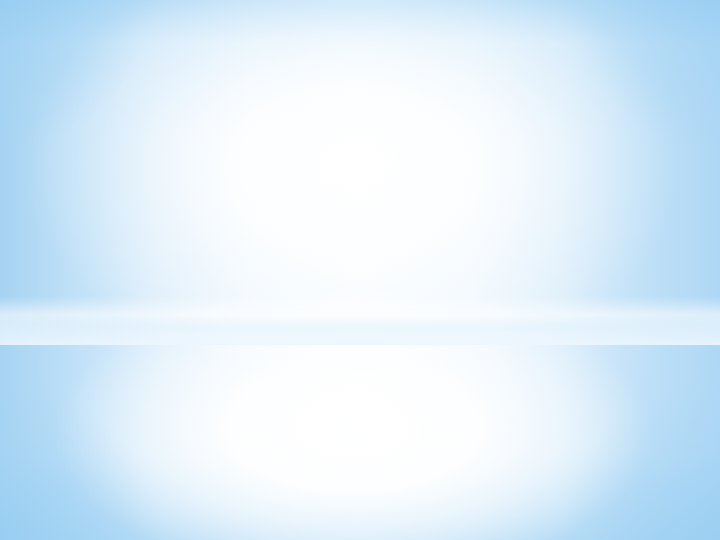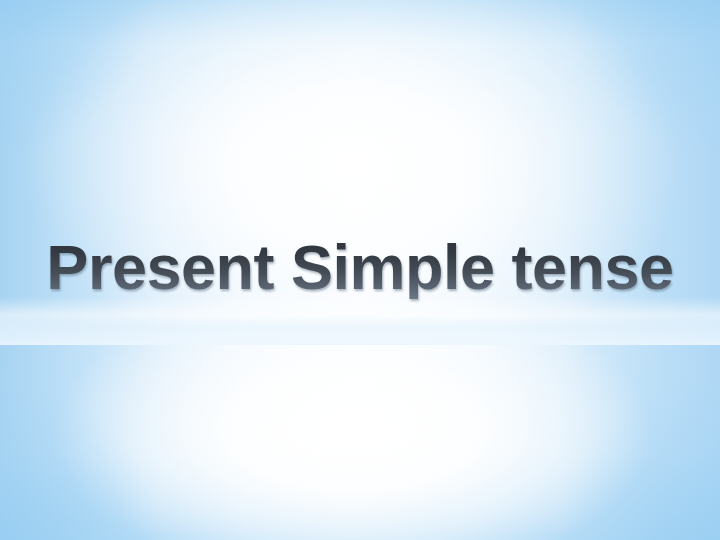--- a/index.html
+++ b/index.html
@@ -159,23 +159,20 @@
 
 <div id="slide">
 
   <div class="bg-layer bg-base"></div>
   <div class="bg-layer bg-vert"></div>
   <div class="bg-layer bg-glow-top"></div>
   <div class="bg-layer bg-glow-bottom"></div>
   <div class="bg-layer bg-corners"></div>
   <div class="bg-layer bg-horizon"></div>
 
-  <div id="title-block">
-    <span class="title-text">Present Simple tense</span>
-  </div>
 
   <div id="title-reflection">
     
   </div>
 
   <div class="reflect-haze"></div>
 
 </div>
 
 </body></html>

